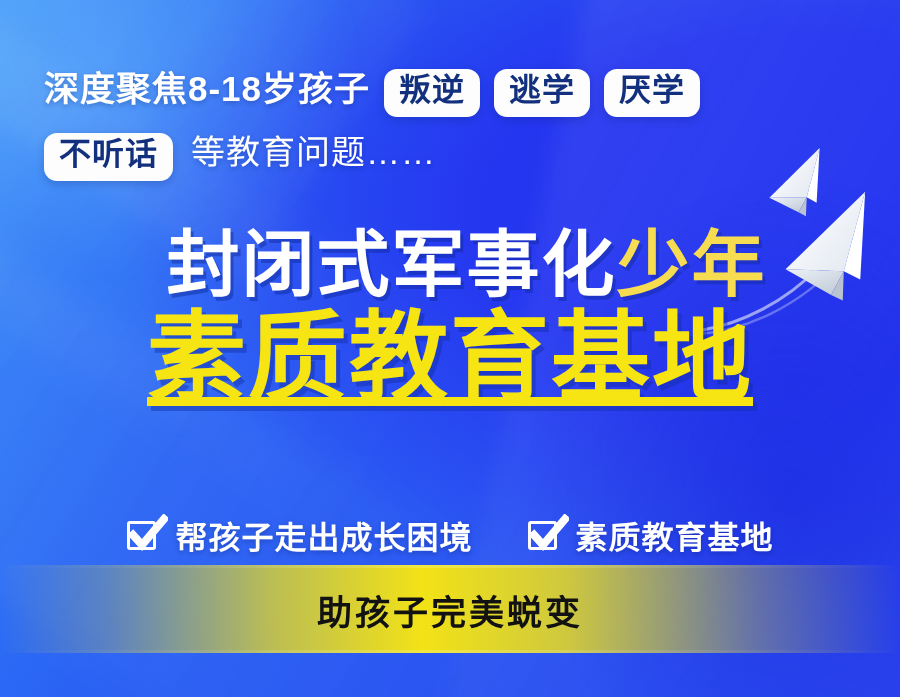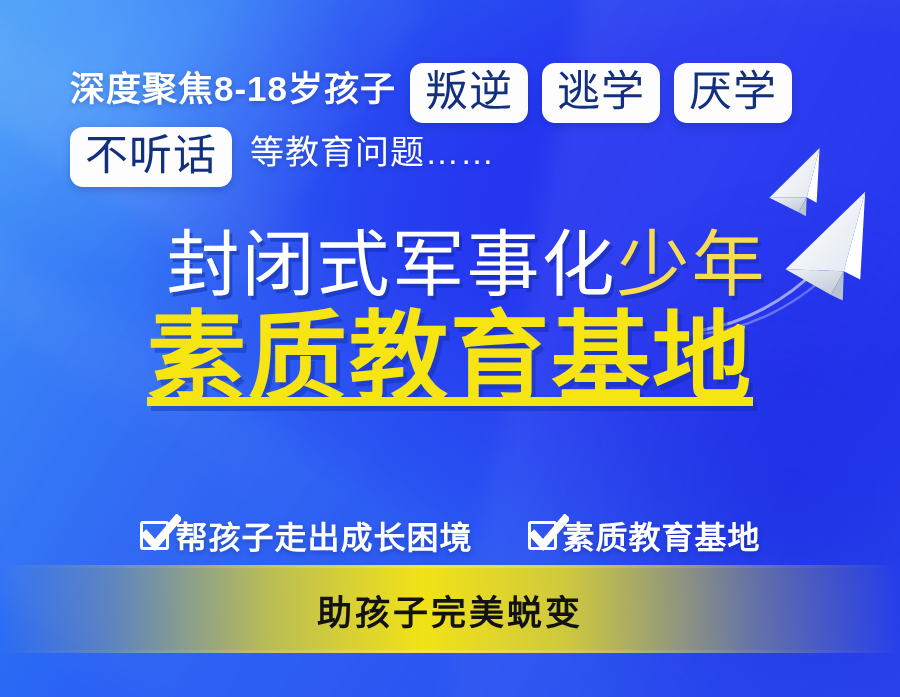--- a/index.html
+++ b/index.html
@@ -49,58 +49,58 @@
     right:-150px;top:180px;width:520px;height:620px;border-radius:50%;
     background:radial-gradient(closest-side,rgba(24,38,220,.55),rgba(24,38,220,0));
     filter:blur(4px);
   }
 
   
   .decor{position:absolute;inset:0;pointer-events:none;}
 
   
   .taglines{position:absolute;left:0;right:0;top:56px;}
-  .tagrow{display:flex;align-items:center;gap:14px;padding-left:70px;height:58px;}
+  .tagrow{display:flex;align-items:center;gap:14px;padding-left:44px;height:58px;}
   .tagrow.r2{margin-top:6px;}
   .lead{
     color:#fff;font-size:35px;font-weight:700;letter-spacing:1px;
     text-shadow:0 2px 5px rgba(0,20,90,.28);white-space:nowrap;
   }
   .tail{
     color:#fff;font-size:34px;font-weight:400;letter-spacing:1px;
     text-shadow:0 2px 5px rgba(0,20,90,.28);white-space:nowrap;margin-left:4px;
   }
   .chip{
-    background:#fdfdfd;color:#12307e;font-size:43px;font-weight:400;
+    background:#fdfdfd;color:#12307e;font-size:32px;font-weight:700;
     border-radius:13px;padding:3px 15px 7px;line-height:1.18;
     box-shadow:0 3px 8px rgba(0,22,92,.22);white-space:nowrap;letter-spacing:1px;margin-top:16px;
   }
 
   
   .headline{position:absolute;left:0;right:0;top:228px;text-align:center;}
   .h-line1{
-    font-size:73px;font-weight:400;letter-spacing:2px;line-height:1.02;
+    font-size:73px;font-weight:700;letter-spacing:2px;line-height:1.02;
     white-space:nowrap;
     padding-left:33px;
   }
   .h-line1 .w{color:#ffffff;text-shadow:3px 4px 0 rgba(14,40,150,.45);}
   .h-line1 .y{color:#f7dc52;text-shadow:3px 4px 0 rgba(14,40,150,.40);}
   .h-line2{
     margin-top:6px;font-size:99px;font-weight:900;letter-spacing:2px;
     line-height:1.0;color:#f6e512;white-space:nowrap;
     text-shadow:4px 5px 0 rgba(16,42,160,.42);
     text-decoration:underline;
   }
 
   
   .checks{
     position:absolute;left:0;right:0;top:512px;
     display:flex;justify-content:center;align-items:center;gap:54px;
   }
-  .check-item{display:flex;align-items:center;}
+  .check-item{display:flex;align-items:center;gap:13px;}
   .check-box{position:relative;width:36px;height:36px;flex:0 0 auto;}
   .check-box .sq{
     position:absolute;left:1px;top:4px;width:29px;height:29px;
     border:3px solid #ffffff;border-radius:3px;box-sizing:border-box;
   }
   .check-box svg{position:absolute;left:0;top:-3px;}
   .check-text{
     color:#ffffff;font-size:32px;font-weight:700;letter-spacing:1px;
     white-space:nowrap;text-shadow:0 2px 5px rgba(0,20,90,.3);
   }

